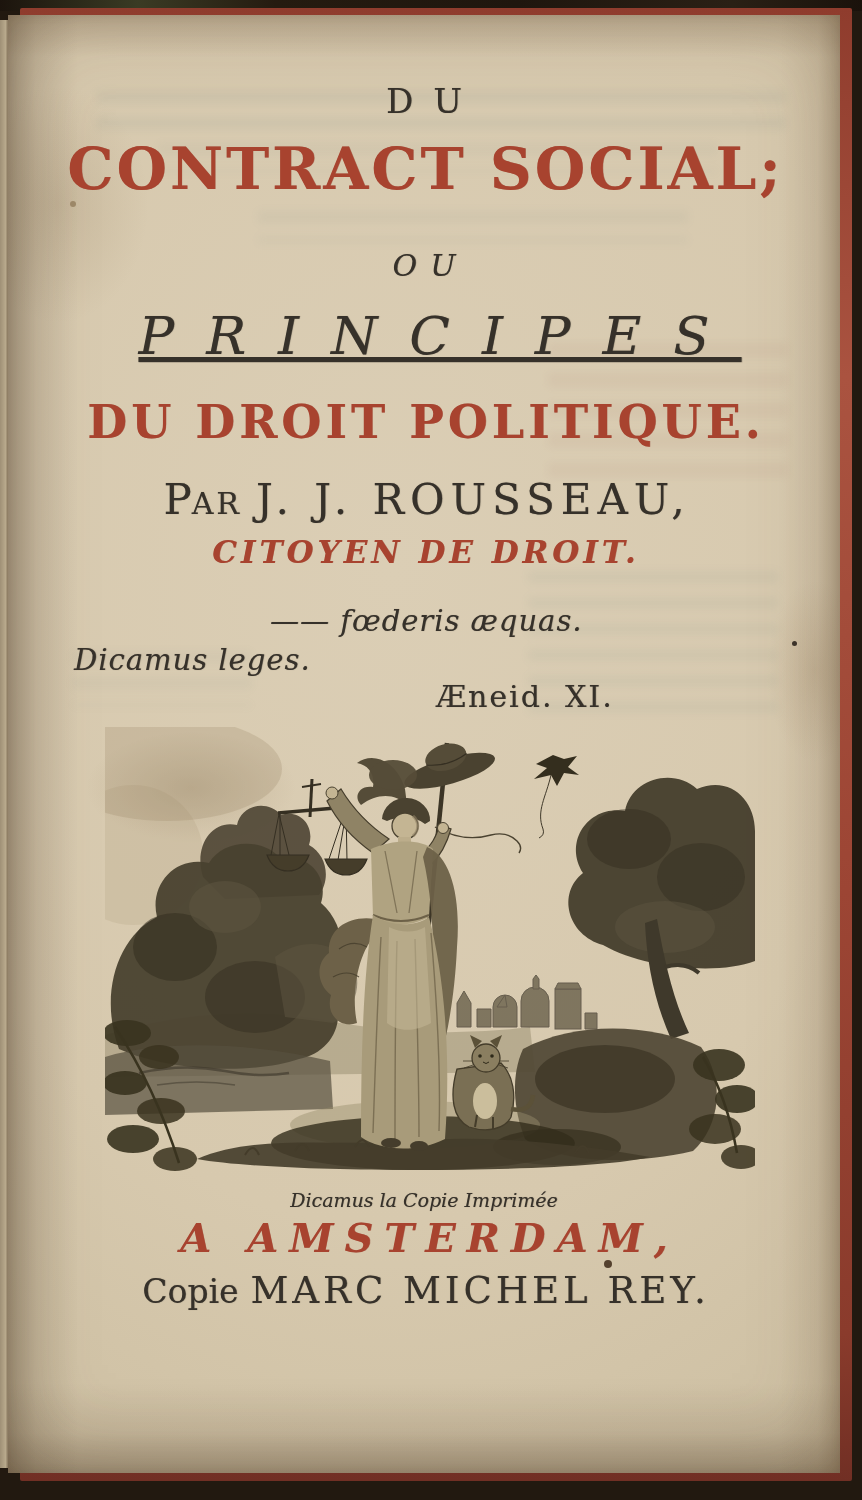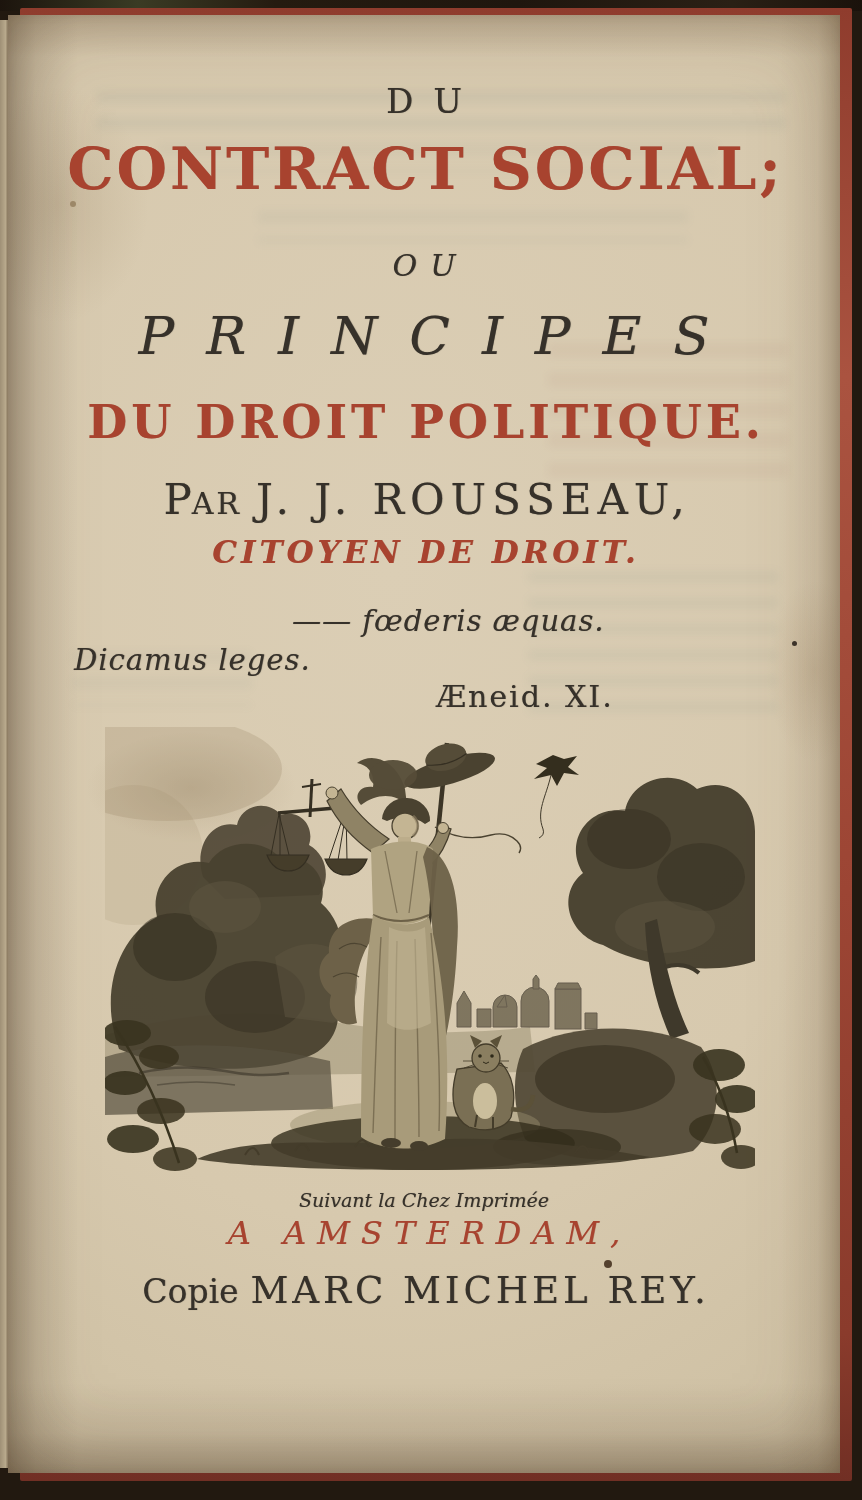--- a/index.html
+++ b/index.html
@@ -54,34 +54,34 @@
   .abs{position:absolute;white-space:nowrap;z-index:2;}
   .black{color:var(--black-ink);text-shadow:.4px .4px .7px rgba(40,35,28,.5);}
   .red{color:var(--red-ink);text-shadow:.4px .4px .6px rgba(140,55,40,.45);}
   .half-title{top:66px;font-size:34px;}
   .half-title span{letter-spacing:20px;margin-right:-20px;}
   .main-title{top:120px;font-size:58px;font-weight:bold;}
   .main-title span{letter-spacing:3px;margin-right:-3px;margin-top:16px;}
   .conjunction{top:233px;font-size:30px;font-style:italic;}
   .conjunction span{letter-spacing:13px;margin-right:-13px;}
   .principes{top:290px;font-size:53px;font-style:italic;}
-  .principes span{letter-spacing:32px;margin-right:-32px;}
+  .principes span{letter-spacing:32px;margin-right:-32px;text-decoration:underline;}
   .droit{top:380px;font-size:46px;font-weight:bold;}
   .droit span{letter-spacing:4px;margin-right:-4px;}
   .byline{top:460px;font-size:42px;}
   .byline .sc{font-size:30px;letter-spacing:3px;}
   .byline .nm{letter-spacing:6px;margin-right:-6px;padding-left:14px;}
   .epithet{top:519px;font-size:31px;font-weight:bold;font-style:italic;}
   .epithet span{letter-spacing:4px;margin-right:-4px;}
-  .epi1{top:589px;left:262px;font-size:29px;font-style:italic;letter-spacing:1px;margin-left:22px;}
+  .epi1{top:589px;left:262px;font-size:29px;font-style:italic;letter-spacing:1px;}
   .epi2{top:628px;left:66px;font-size:29px;font-style:italic;letter-spacing:1px;}
   .episrc{top:664px;left:428px;font-size:30px;letter-spacing:2px;}
   .engraving{position:absolute;left:97px;top:712px;width:650px;height:455px;z-index:2;}
   .caption{top:1174px;font-size:19px;font-style:italic;font-weight:500;}
-  .place{top:1199px;font-size:32px;font-weight:normal;font-style:italic;}
+  .place{top:1199px;font-size:40px;font-weight:bold;font-style:italic;}
   .place span{letter-spacing:11px;margin-right:-11px;}
   .publisher{top:1254px;font-size:37px;}
   .publisher .chez{font-size:33px;}
   .publisher .nm{letter-spacing:4px;margin-right:-4px;}
   .date{top:1302px;font-size:29px;font-weight:bold;}
   .date span{letter-spacing:9px;margin-right:-9px;}
 </style>
 </head>
 <body>
 
@@ -248,17 +248,17 @@
         <circle cx="375" cy="329" r="1.8" fill="#2e2919"></circle>
         <circle cx="387" cy="329" r="1.8" fill="#2e2919"></circle>
         <path d="M378 335 q 3 3 6 0" stroke="#2e2919" stroke-width="1" fill="none"></path>
         <path d="M368 334 h-10 M368 338 l-9 3 M394 334 h10 M394 338 l9 3" stroke="#443c2a" stroke-width="0.8"></path>
         <path d="M372 388 l -2 12 M388 390 l 0 12" stroke="#443c2a" stroke-width="2"></path>
         <path d="M406 382 q 20 4 22 -14" stroke="#5b5138" stroke-width="4.5" fill="none"></path>
       </g>
     </svg>
   </div>
 
-  <div class="line caption black"><span>Suivant la Chez Imprimée</span></div>
+  <div class="line caption black"><span>Dicamus la Copie Imprimée</span></div>
   <div class="line place red"><span>A AMSTERDAM,</span></div>
   <div class="line publisher black"><span class="chez">Copie</span><span> </span><span class="nm">MARC MICHEL REY.</span></div>
 
 </div>
 
 </body></html>

